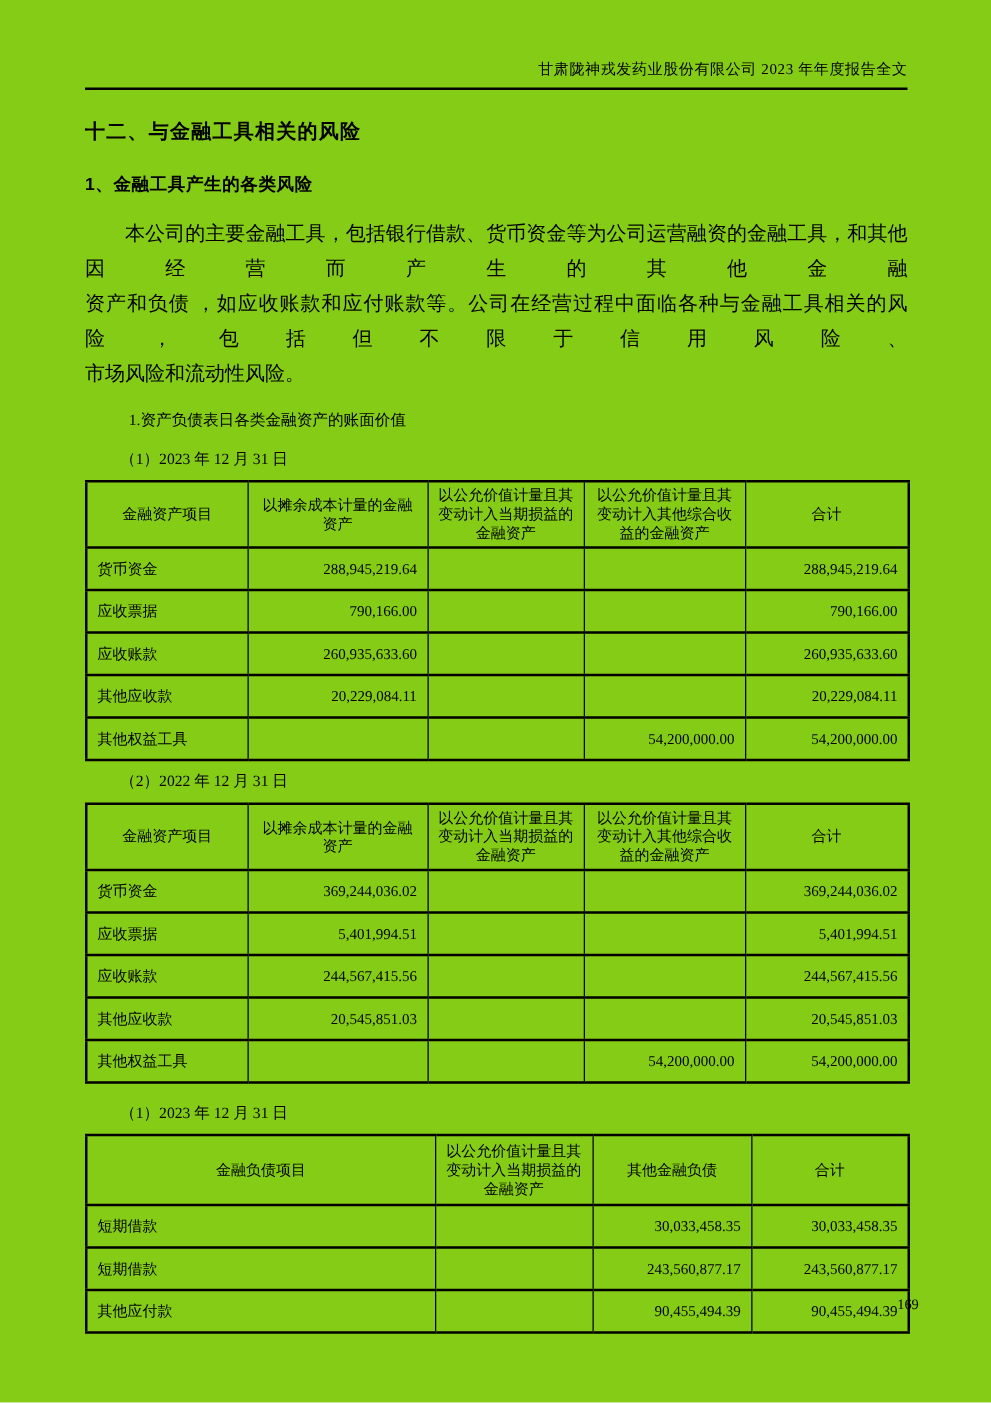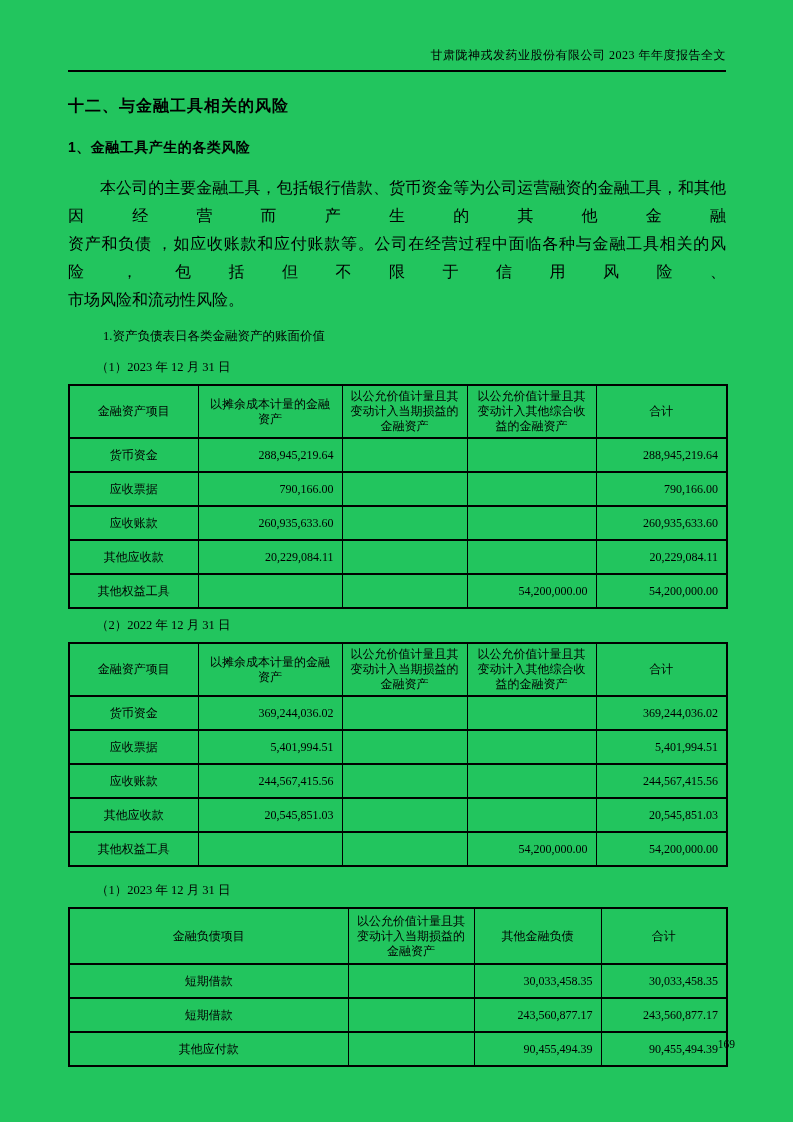--- a/index.html
+++ b/index.html
@@ -1,20 +1,20 @@
 <!DOCTYPE html>
 <html lang="zh"><head>
 <meta charset="utf-8">
 <style>
   html, body { margin: 0; padding: 0; background: #ffffff; }
   .page {
     position: relative;
     width: 793px;
     height: 1122px;
-    background: #22c55e;
+    background: #84cc16;
     color: #000000;
     font-family: "Liberation Serif", "DejaVu Serif", serif;
     overflow: hidden;
   }
   .content { margin: 0 67px 0 68px; width: 658px; }
 
   
   .doc-header {
     padding-top: 47px;
     text-align: right;
@@ -96,21 +96,21 @@
     line-height: 15px;
     padding: 3px 6px;
     height: 41px;
   }
   table.fin.t-liab th { height: 48px; }
   table.fin td {
     height: 32px;
     vertical-align: middle;
     padding: 0 8px;
   }
-  table.fin td.item { text-align: center; }
+  table.fin td.item { text-align: left; }
   table.fin td.num  { text-align: right; }
 
   .t-assets col.c1 { width: 129px; }
   .t-assets col.c2 { width: 144px; }
   .t-assets col.c3 { width: 125px; }
   .t-assets col.c4 { width: 129px; }
   .t-assets col.c5 { width: 131px; }
 
   .t-liab col.c1 { width: 279px; }
   .t-liab col.c2 { width: 126px; }

